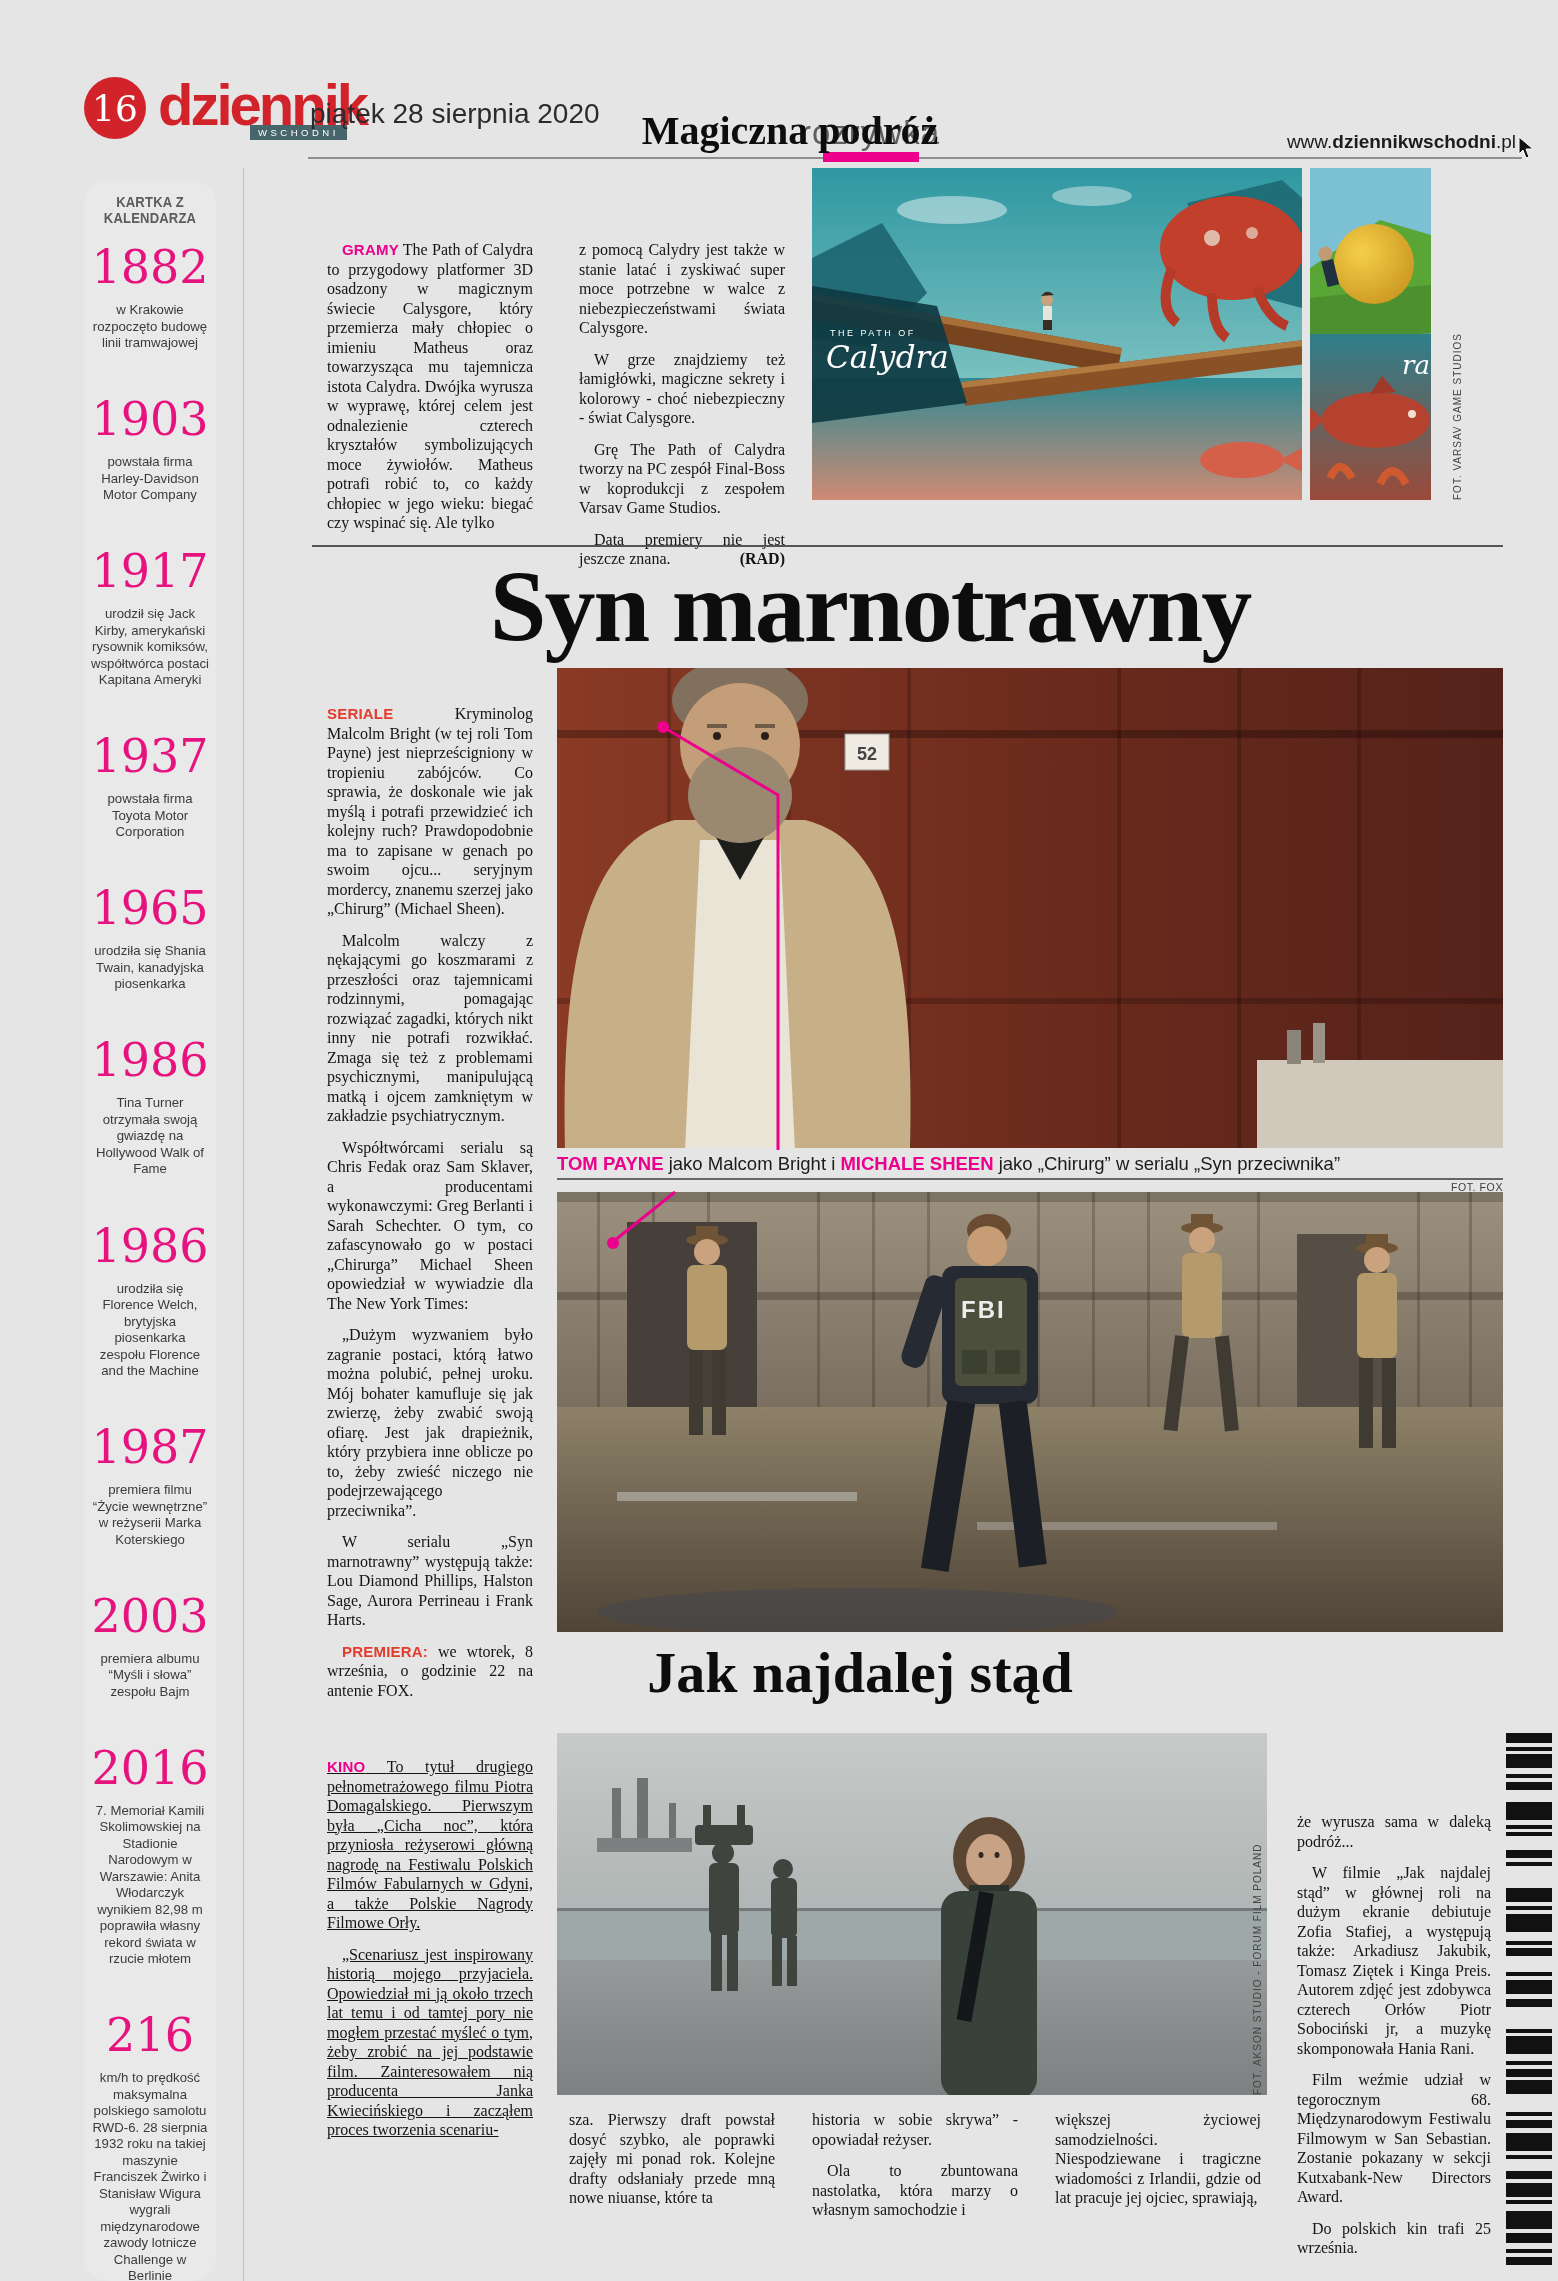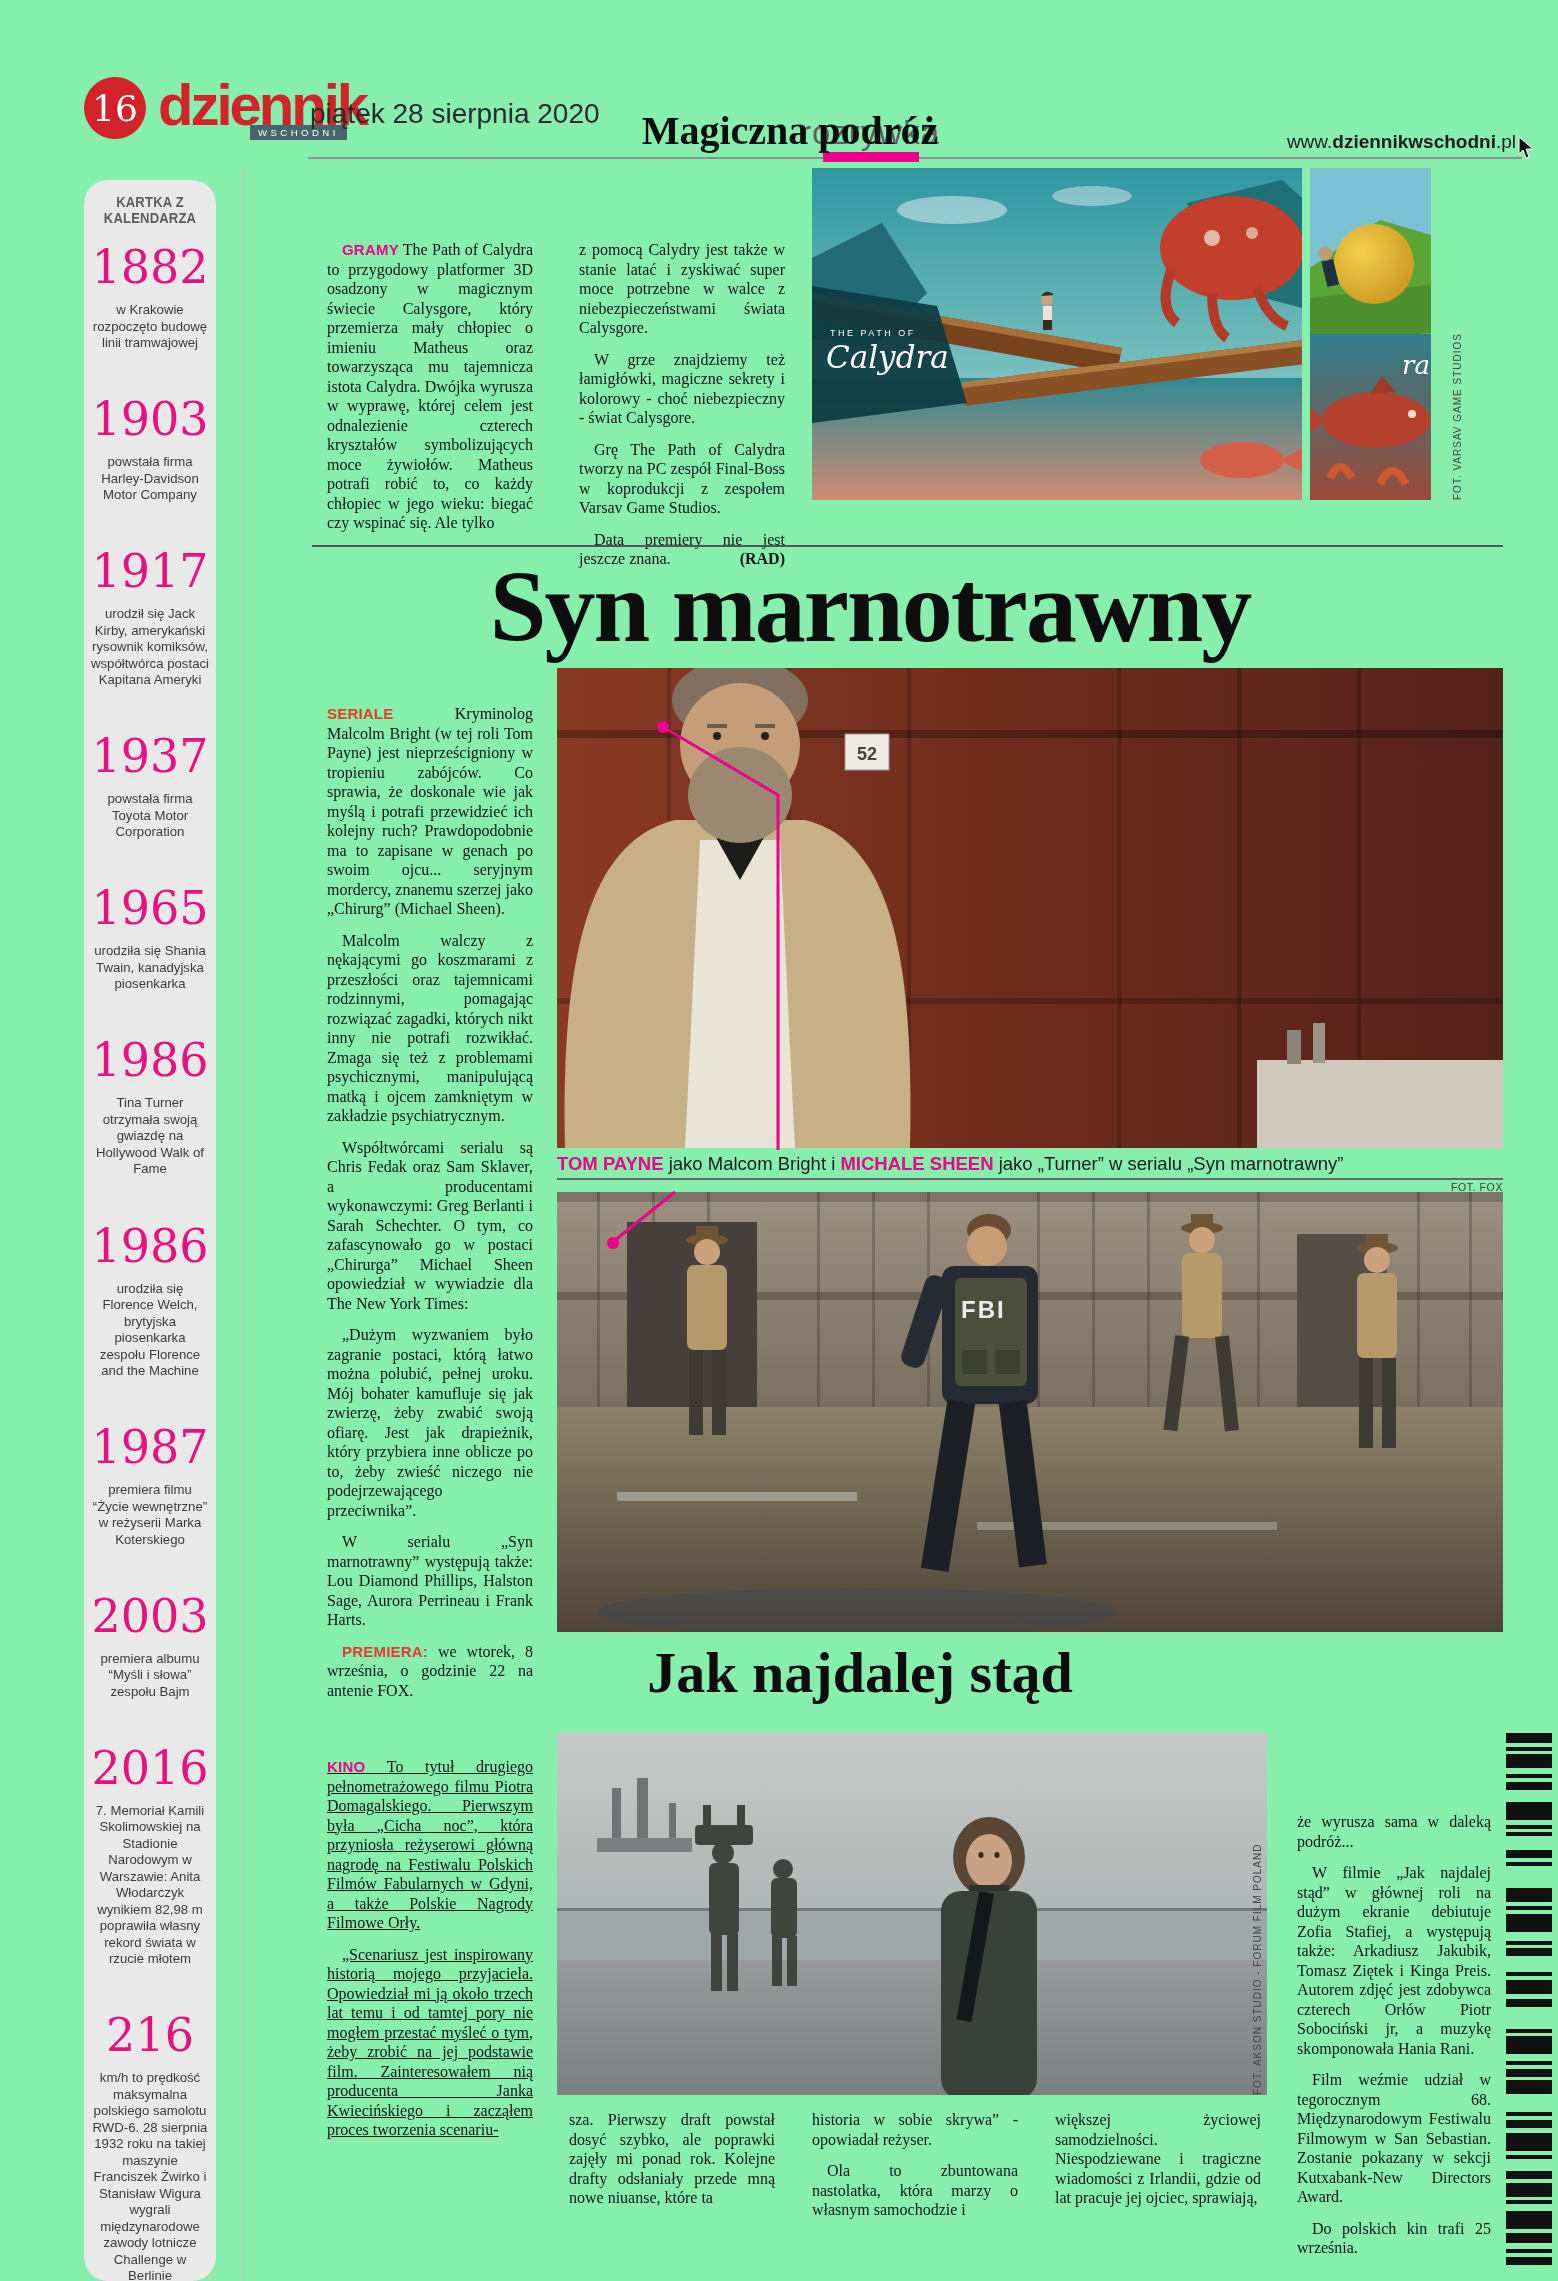--- a/index.html
+++ b/index.html
@@ -1,16 +1,16 @@
 <!DOCTYPE html>
 <html><head>
 <meta charset="utf-8">
 <style>
   html,body{margin:0;padding:0;background:#9a9a9a;}
-  .page{position:relative;width:1558px;height:2281px;background:#86efac;margin:0 auto;overflow:hidden;
+  .page{position:relative;width:1558px;height:2281px;background:#e5e5e5;margin:0 auto;overflow:hidden;
         font-family:"Liberation Serif",serif;}
   .abs{position:absolute;}
   .rule{background:#8f8f8f;}
   
   .pgcircle{width:62px;height:62px;border-radius:50%;background:#d2232a;color:#fff;
             font-family:"DejaVu Serif",serif;font-size:36px;display:flex;align-items:center;justify-content:center;}
   .logo-main{font-family:"Liberation Sans",sans-serif;font-weight:700;font-size:58px;line-height:1;
              color:#d2232a;letter-spacing:-3px;}
   .logo-sub{background:#47666b;color:#fff;font-family:"Liberation Sans",sans-serif;font-size:9.5px;
             letter-spacing:3.5px;padding:2px 8px;}
@@ -260,21 +260,21 @@
         <circle cx="62" cy="46" r="4" fill="#2a2018"></circle>
           <circle cx="110" cy="46" r="4" fill="#2a2018"></circle>
         <rect x="52" y="34" width="20" height="4" fill="#6e5c48"></rect>
           <rect x="100" y="34" width="20" height="4" fill="#6e5c48"></rect>
       </g>
       <rect x="288" y="66" width="44" height="36" fill="#efeae2" stroke="#999"></rect>
       <text x="310" y="92" text-anchor="middle" font-family="Liberation Sans,sans-serif" font-weight="bold" font-size="18" fill="#444">52</text>
     </svg>
   </div>
 
-  <div class="abs cap" style="left:557px;top:1153px;width:946px;"><b>TOM PAYNE</b><span> jako Malcom Bright i </span><b>MICHALE SHEEN</b><span> jako „Turner” w serialu „Syn marnotrawny”</span></div>
+  <div class="abs cap" style="left:557px;top:1153px;width:946px;"><b>TOM PAYNE</b><span> jako Malcom Bright i </span><b>MICHALE SHEEN</b><span> jako „Chirurg” w serialu „Syn przeciwnika”</span></div>
   <div class="abs rule" style="left:557px;top:1178px;width:946px;height:2px;background:#666;"></div>
   <div class="abs photocred" style="left:1303px;top:1181px;width:200px;">FOT. FOX</div>
 
   <div class="abs photo" style="left:557px;top:1192px;width:946px;height:440px;">
     <svg width="946" height="440" viewBox="0 0 946 440">
       <defs>
         <linearGradient id="barn" x1="0" y1="0" x2="0" y2="1">
           <stop offset="0" stop-color="#9c917f"></stop>
             <stop offset="1" stop-color="#7b7060"></stop>
         </linearGradient>

